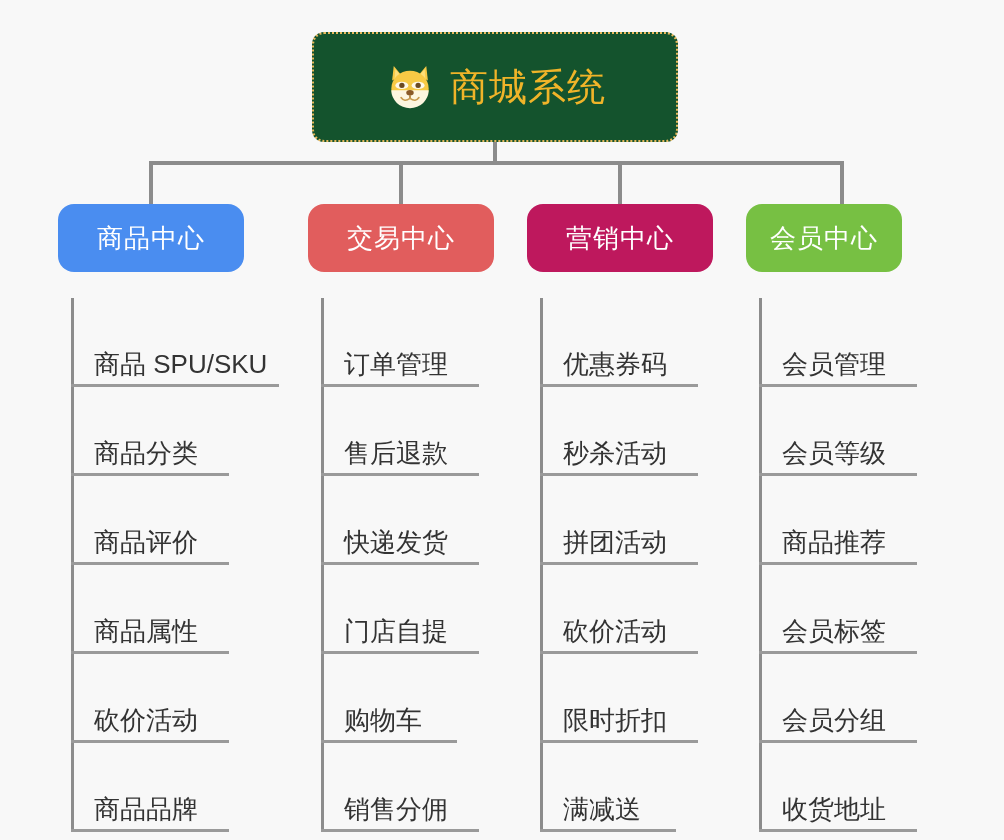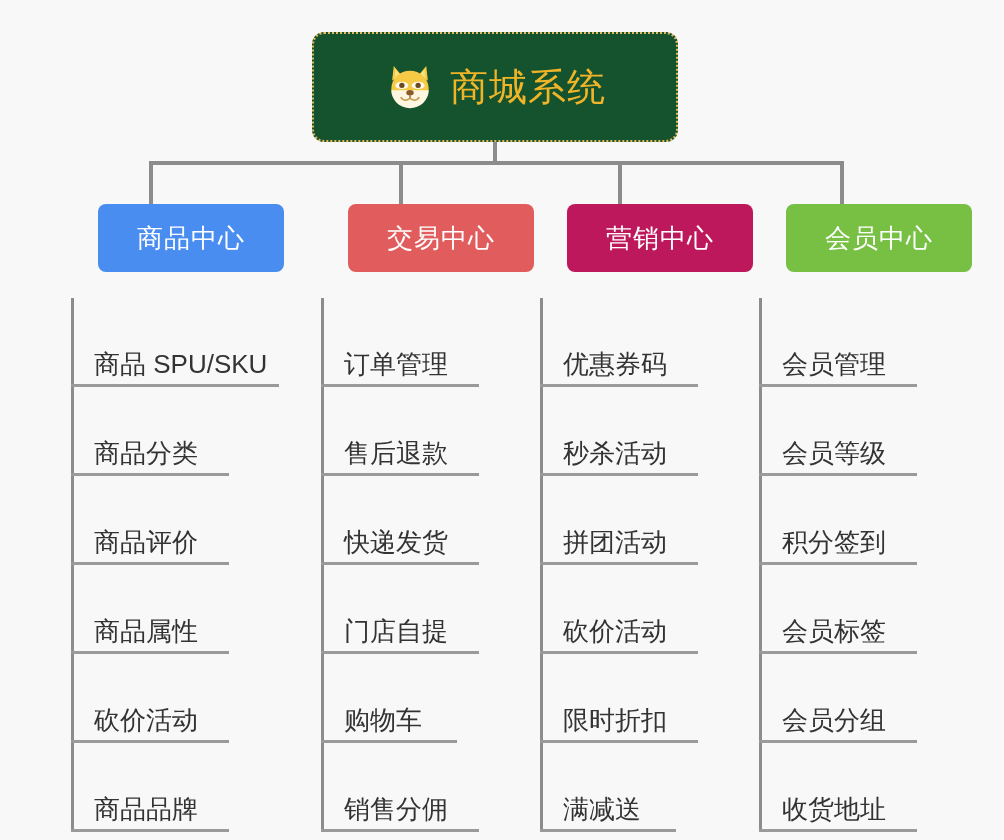--- a/index.html
+++ b/index.html
@@ -58,29 +58,28 @@
   .conn-h { height: 4px; }
 
   
   .column {
     position: absolute;
     top: 204px;
   }
   .cat-header {
     box-sizing: border-box;
     height: 68px;
-    border-radius: 8px;
+    border-radius: 16px;
     display: flex;
     align-items: center;
     justify-content: center;
     color: #ffffff;
     font-size: 26px;
     letter-spacing: 1px;
     white-space: nowrap;
-    margin-left: 40px;
   }
   .leaf-wrap {
     position: relative;
     margin-top: 26px;
   }
   .leaf-spine {
     position: absolute;
     left: 13px;
     top: 0;
     bottom: 0;
@@ -240,35 +239,35 @@
         <span class="leaf-rule" style="width:158px;"></span>
       </div>
       <div class="leaf-item">
         <span class="leaf-label">满减送</span>
         <span class="leaf-rule" style="width:136px;"></span>
       </div>
     </div>
   </div>
 
   <div class="column" style="left:746px; width:186px;">
-    <div class="cat-header" style="width:186px; background:#77c043;">
+    <div class="cat-header" style="width:156px; background:#77c043;">
       <span>会员中心</span>
     </div>
     <div class="leaf-wrap">
       <div class="leaf-spine"></div>
       <div class="leaf-item">
         <span class="leaf-label">会员管理</span>
         <span class="leaf-rule" style="width:158px;"></span>
       </div>
       <div class="leaf-item">
         <span class="leaf-label">会员等级</span>
         <span class="leaf-rule" style="width:158px;"></span>
       </div>
       <div class="leaf-item">
-        <span class="leaf-label">积分签到</span>
+        <span class="leaf-label">商品推荐</span>
         <span class="leaf-rule" style="width:158px;"></span>
       </div>
       <div class="leaf-item">
         <span class="leaf-label">会员标签</span>
         <span class="leaf-rule" style="width:158px;"></span>
       </div>
       <div class="leaf-item">
         <span class="leaf-label">会员分组</span>
         <span class="leaf-rule" style="width:158px;"></span>
       </div>

